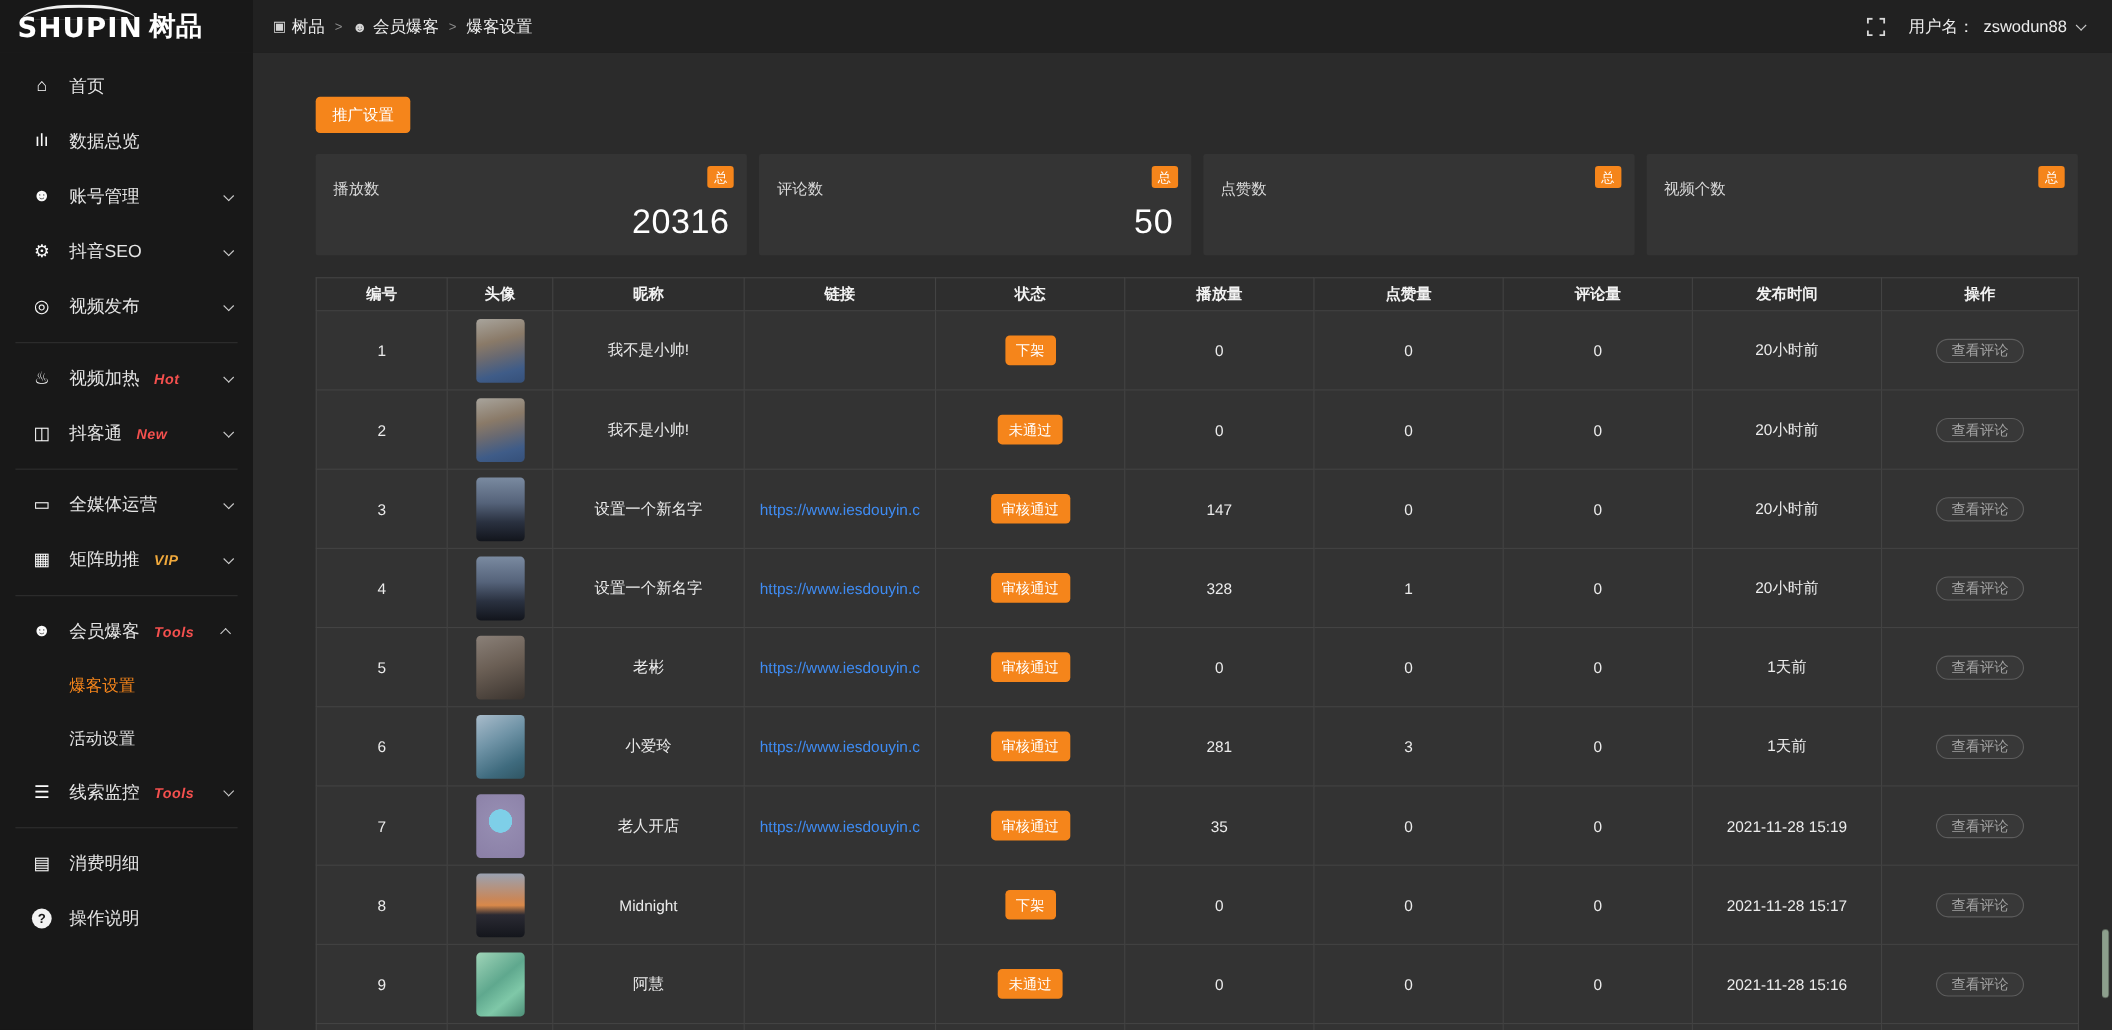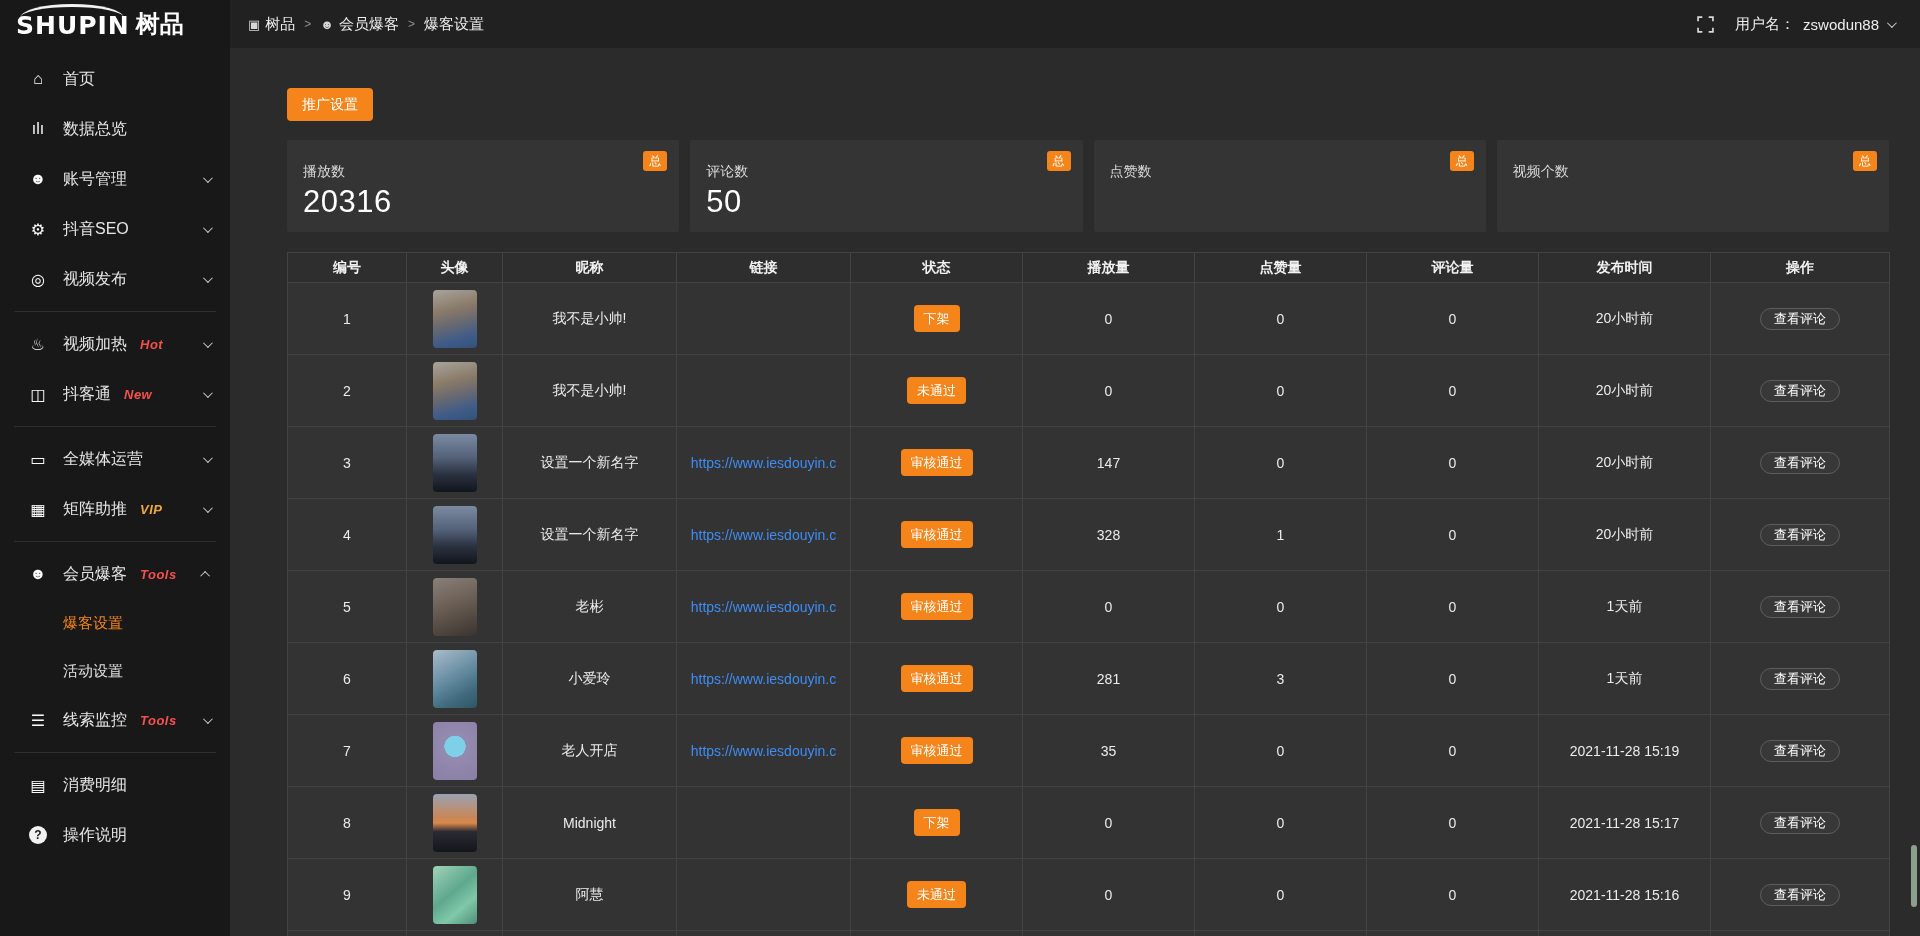--- a/index.html
+++ b/index.html
@@ -62,37 +62,37 @@
   
   .main { position:absolute; left:230px; top:48px; width:1690px; height:888px; padding:40px 0 0 57px; }
   .promo-btn {
     display:inline-block; background:#f5851b; color:#fff; border:none; border-radius:4px;
     height:33px; padding:0 15px; font-size:14px; cursor:pointer;
     font-family:"Liberation Sans","DejaVu Sans",sans-serif;
   }
   .stats { display:flex; gap:11px; margin-top:19px; width:1602px; }
   .stat-card { flex:1; height:92px; background:#343434; border-radius:2px; position:relative; padding:13px 16px; }
   .stat-label { color:#d9d9d9; font-size:14px;margin-top:10px; }
-  .stat-value { color:#fff; font-size:31px; font-weight:500; margin-top:3px; letter-spacing:0.5px; }
+  .stat-value { color:#fff; font-size:31px; font-weight:500; margin-top:3px; letter-spacing:0.5px;text-align:right; }
   .stat-badge { position:absolute; top:11px; right:12px; background:#f5851b; color:#fff; font-size:12px; padding:4px 6px; border-radius:3px; line-height:1; }
   
   .data-table { margin-top:20px; border-collapse:collapse; table-layout:fixed; width:1602px; background:#333333; }
   .data-table th {
     height:30px; background:#2e2e2e; color:#f2f2f2; font-size:14px; font-weight:700;
     border:1px solid #434343; padding:0;
   }
   .data-table td {
     height:72px; text-align:center; vertical-align:middle; color:#ececec; font-size:14px;
     border:1px solid #434343; padding:0 4px; overflow:hidden;
   }
   .avatar { width:44px; height:58px; border-radius:4px; margin:0 auto; background:#555; }
   .link-a { color:#3f8cf3; text-decoration:none; font-size:14px; white-space:nowrap; display:block; overflow:hidden; }
   .status-badge { display:inline-block; background:#f5851b; color:#fff; font-size:13px; padding:7px 10px; border-radius:4px; line-height:1; }
   .view-btn {
-    background:#383838; border:1px solid #5d5d5d; color:#ffffff; font-size:13px;
+    background:#383838; border:1px solid #5d5d5d; color:#a3a3a3; font-size:13px;
     padding:1px 13px; border-radius:14px; cursor:pointer;
     font-family:"Liberation Sans","DejaVu Sans",sans-serif;
   }
   .scroll-thumb { position:fixed; right:3px; top:845px; width:6px; height:62px; background:#9fb49f; border-radius:3px; opacity:0.85; }
 </style>
 </head>
 <body>
 
 <div class="topbar">
   <div class="logo">

